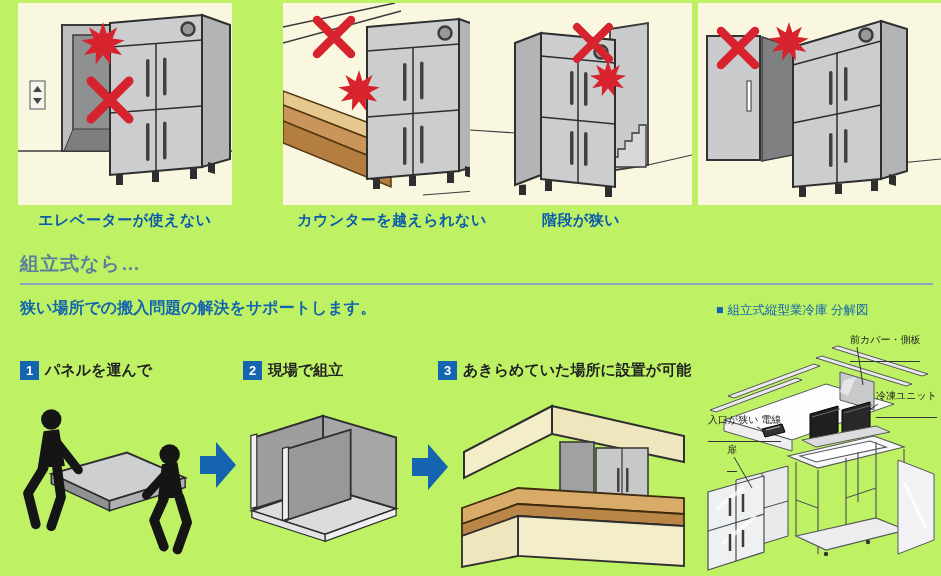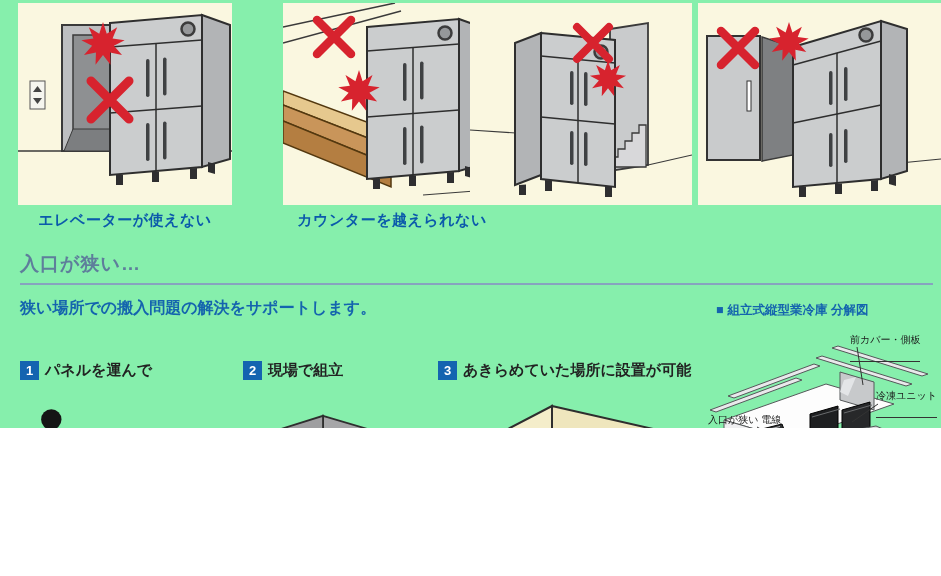--- a/index.html
+++ b/index.html
@@ -1,18 +1,18 @@
 <!DOCTYPE html>
 <html><head>
 <meta charset="utf-8">
 <style>
   * { margin:0; padding:0; box-sizing:border-box; }
   html,body { background:#ffffff; }
   body { font-family:"Liberation Sans","DejaVu Sans",sans-serif; }
-  .page { position:relative; width:941px; height:428px; background:#86efac; overflow:hidden; }
+  .page { position:relative; width:941px; height:576px; background:#bef264; overflow:hidden; }
 
   
   .problem-card { position:absolute; top:3px; }
   .problem-card svg { display:block; }
   .problem-caption { margin-top:6px; text-align:center; font-size:15px; font-weight:bold; color:#0b5aab; letter-spacing:0.5px; }
 
   
   .section-title { position:absolute; left:20px; top:251px; font-size:19px; font-weight:bold; color:#5e7e9b; letter-spacing:1px; }
   .rule { position:absolute; left:20px; top:283px; width:913px; border-top:2px solid #87a3bf; }
   .lead { position:absolute; left:20px; top:298px; font-size:16px; font-weight:bold; color:#1464ae; }
@@ -21,21 +21,21 @@
   
   .step-label { position:absolute; top:361px; display:flex; align-items:center; gap:6px; }
   .step-badge { width:19px; height:19px; background:#1464b0; color:#ffffff; font-size:13px; font-weight:bold;
                 display:flex; align-items:center; justify-content:center; }
   .step-text { font-size:15px; color:#222222;font-weight:bold; }
   .illus { position:absolute; }
   .illus svg { display:block; }
   .arrow { position:absolute; }
 
   
-  .diagram-title { position:absolute; left:716px; top:302px; font-size:12.5px; font-weight:bold; color:#1464ae; }
+  .diagram-title { position:absolute; left:716px; top:302px; font-size:12.5px; font-weight:normal; color:#1464ae; }
   .diagram-title .marker { margin-right:4px; }
   .diagram { position:absolute; left:700px; top:330px; width:241px; height:246px; }
   .diagram svg { position:absolute; left:0; top:0; }
   .part-label { position:absolute; font-size:10px; color:#1a1a1a; border-bottom:1px solid #333333;
                 padding-bottom:15px; white-space:nowrap; line-height:1.15; }
 </style>
 </head>
 <body>
 
 <div class="page">
@@ -129,20 +129,21 @@
         <rect x="69" y="43" width="3.5" height="34" rx="1.7" fill="#3f4143"></rect>
         <rect x="55" y="102" width="3.5" height="34" rx="1.7" fill="#3f4143"></rect>
         <rect x="69" y="103" width="3.5" height="34" rx="1.7" fill="#3f4143"></rect>
         <polygon points="4,156 11,155.5 11,166 4,166" fill="#2e2e30"></polygon>
         <polygon points="30,151 37,151.6 37,162 30,162" fill="#2e2e30"></polygon>
         <polygon points="90,157 97,157.6 97,168 90,168" fill="#2e2e30"></polygon>
       </g>
       <path d="M107,24 L139,56 M139,24 L107,56" stroke="#d7232e" stroke-width="8" stroke-linecap="round" fill="none"></path>
       <polygon transform="translate(138,76) scale(0.92)" fill="#d7232e" points="0,-20 3.4,-9.4 12.9,-15.3 8.7,-5 19.7,-3.5 9.9,1.7 17.3,10 6.4,7.7 6.8,18.8 0,10 -6.8,18.8 -6.4,7.7 -17.3,10 -9.9,1.7 -19.7,-3.5 -8.7,-5 -12.9,-15.3 -3.4,-9.4"></polygon>
     </svg>
+    <div class="problem-caption">階段が狭い</div>
   </div>
 
   <div class="problem-card" style="left:698px; width:243px;">
     <svg width="243" height="202" viewBox="0 0 243 202">
       <rect x="0" y="0" width="243" height="202" fill="#faf7e0"></rect>
       <line x1="202" y1="160" x2="243" y2="156" stroke="#3a3a3a" stroke-width="1.2"></line>
       <g>
         <polygon points="64,34 95,44 95,152 64,158" fill="#7e8082" stroke="#3a3a3a" stroke-width="1.5"></polygon>
         <rect x="9" y="33" width="53" height="124" fill="#c9cbcc" stroke="#333333" stroke-width="2"></rect>
         <rect x="49" y="78" width="4" height="30" fill="#ffffff" stroke="#333333" stroke-width="1"></rect>
@@ -161,21 +162,21 @@
         <polygon points="6,174 13,173.4 13,184 6,184" fill="#2e2e30"></polygon>
         <polygon points="42,171 49,170.4 49,181 42,181" fill="#2e2e30"></polygon>
         <polygon points="78,167.6 85,167 85,178 78,178" fill="#2e2e30"></polygon>
         <polygon points="96,161 103,163 103,173 96,171" fill="#2e2e30"></polygon>
       </g>
       <path d="M23,28 L57,62 M57,28 L23,62" stroke="#d7232e" stroke-width="8.5" stroke-linecap="round" fill="none"></path>
       <polygon transform="translate(91,39) scale(1.0)" fill="#d7232e" points="0,-20 3.4,-9.4 12.9,-15.3 8.7,-5 19.7,-3.5 9.9,1.7 17.3,10 6.4,7.7 6.8,18.8 0,10 -6.8,18.8 -6.4,7.7 -17.3,10 -9.9,1.7 -19.7,-3.5 -8.7,-5 -12.9,-15.3 -3.4,-9.4"></polygon>
     </svg>
   </div>
 
-  <div class="section-title">入口が狭い…</div>
+  <div class="section-title">組立式なら…</div>
   <div class="rule"></div>
   <div class="lead">狭い場所での搬入問題の解決をサポートします。</div>
 
   <div class="step-label" style="left:20px;">
     <span class="step-badge">1</span>
     <span class="step-text">パネルを運んで</span>
   </div>
   <div class="step-label" style="left:243px;">
     <span class="step-badge">2</span>
     <span class="step-text">現場で組立</span>

